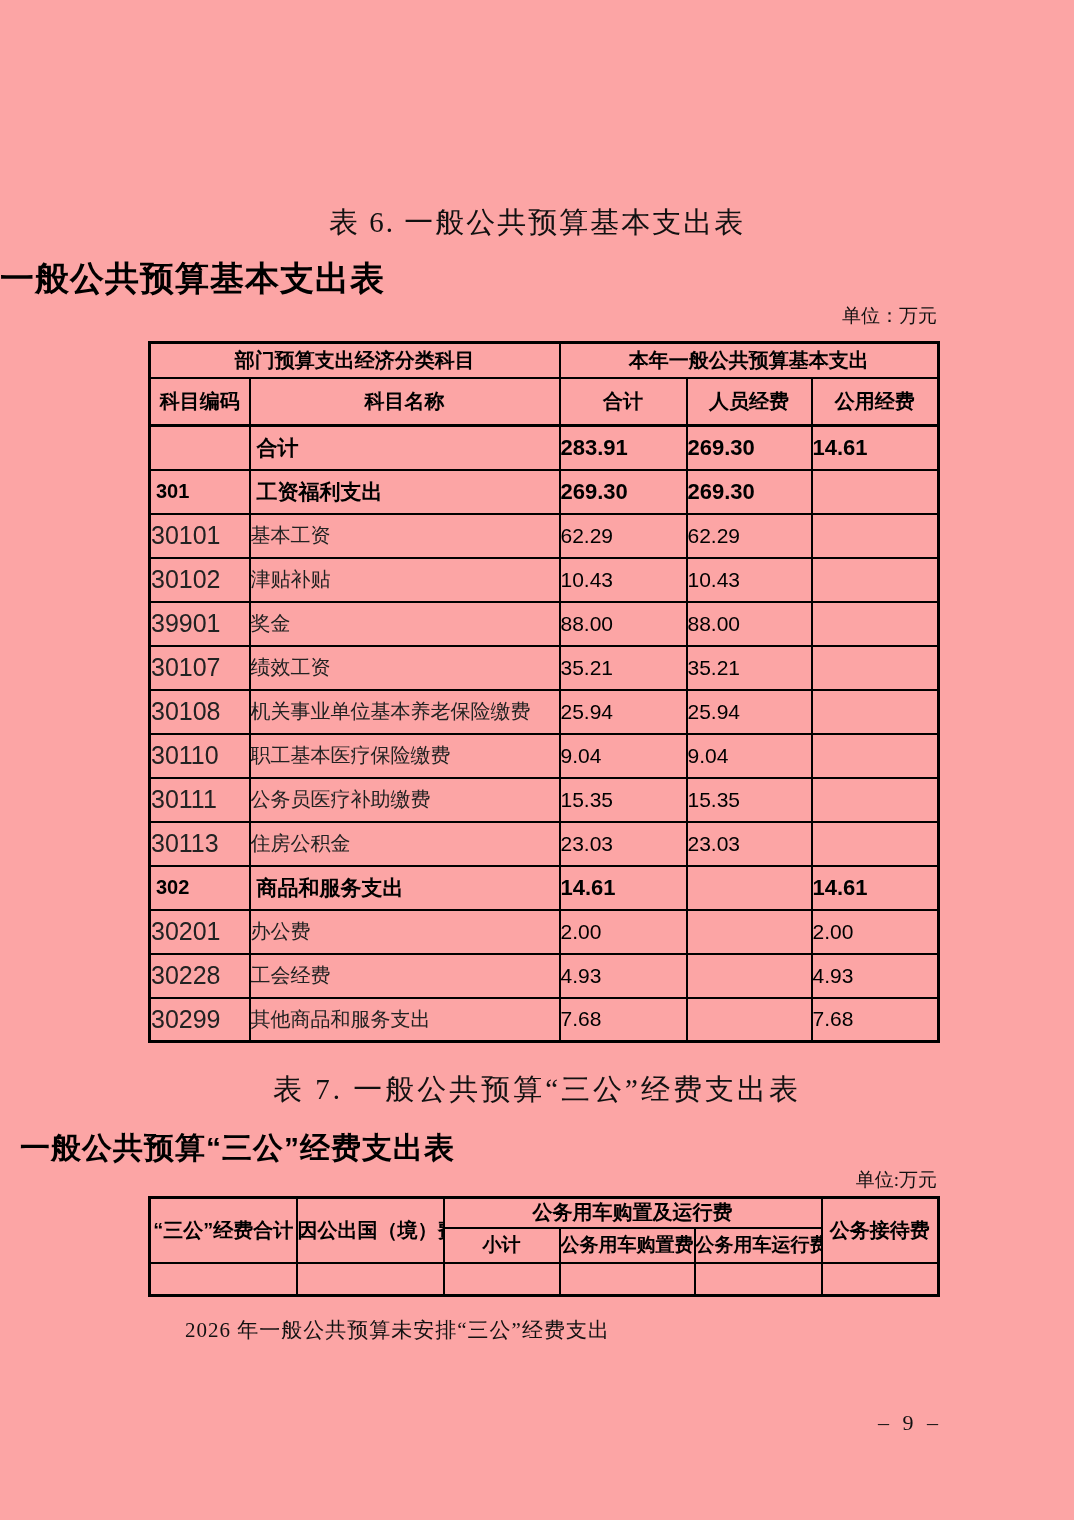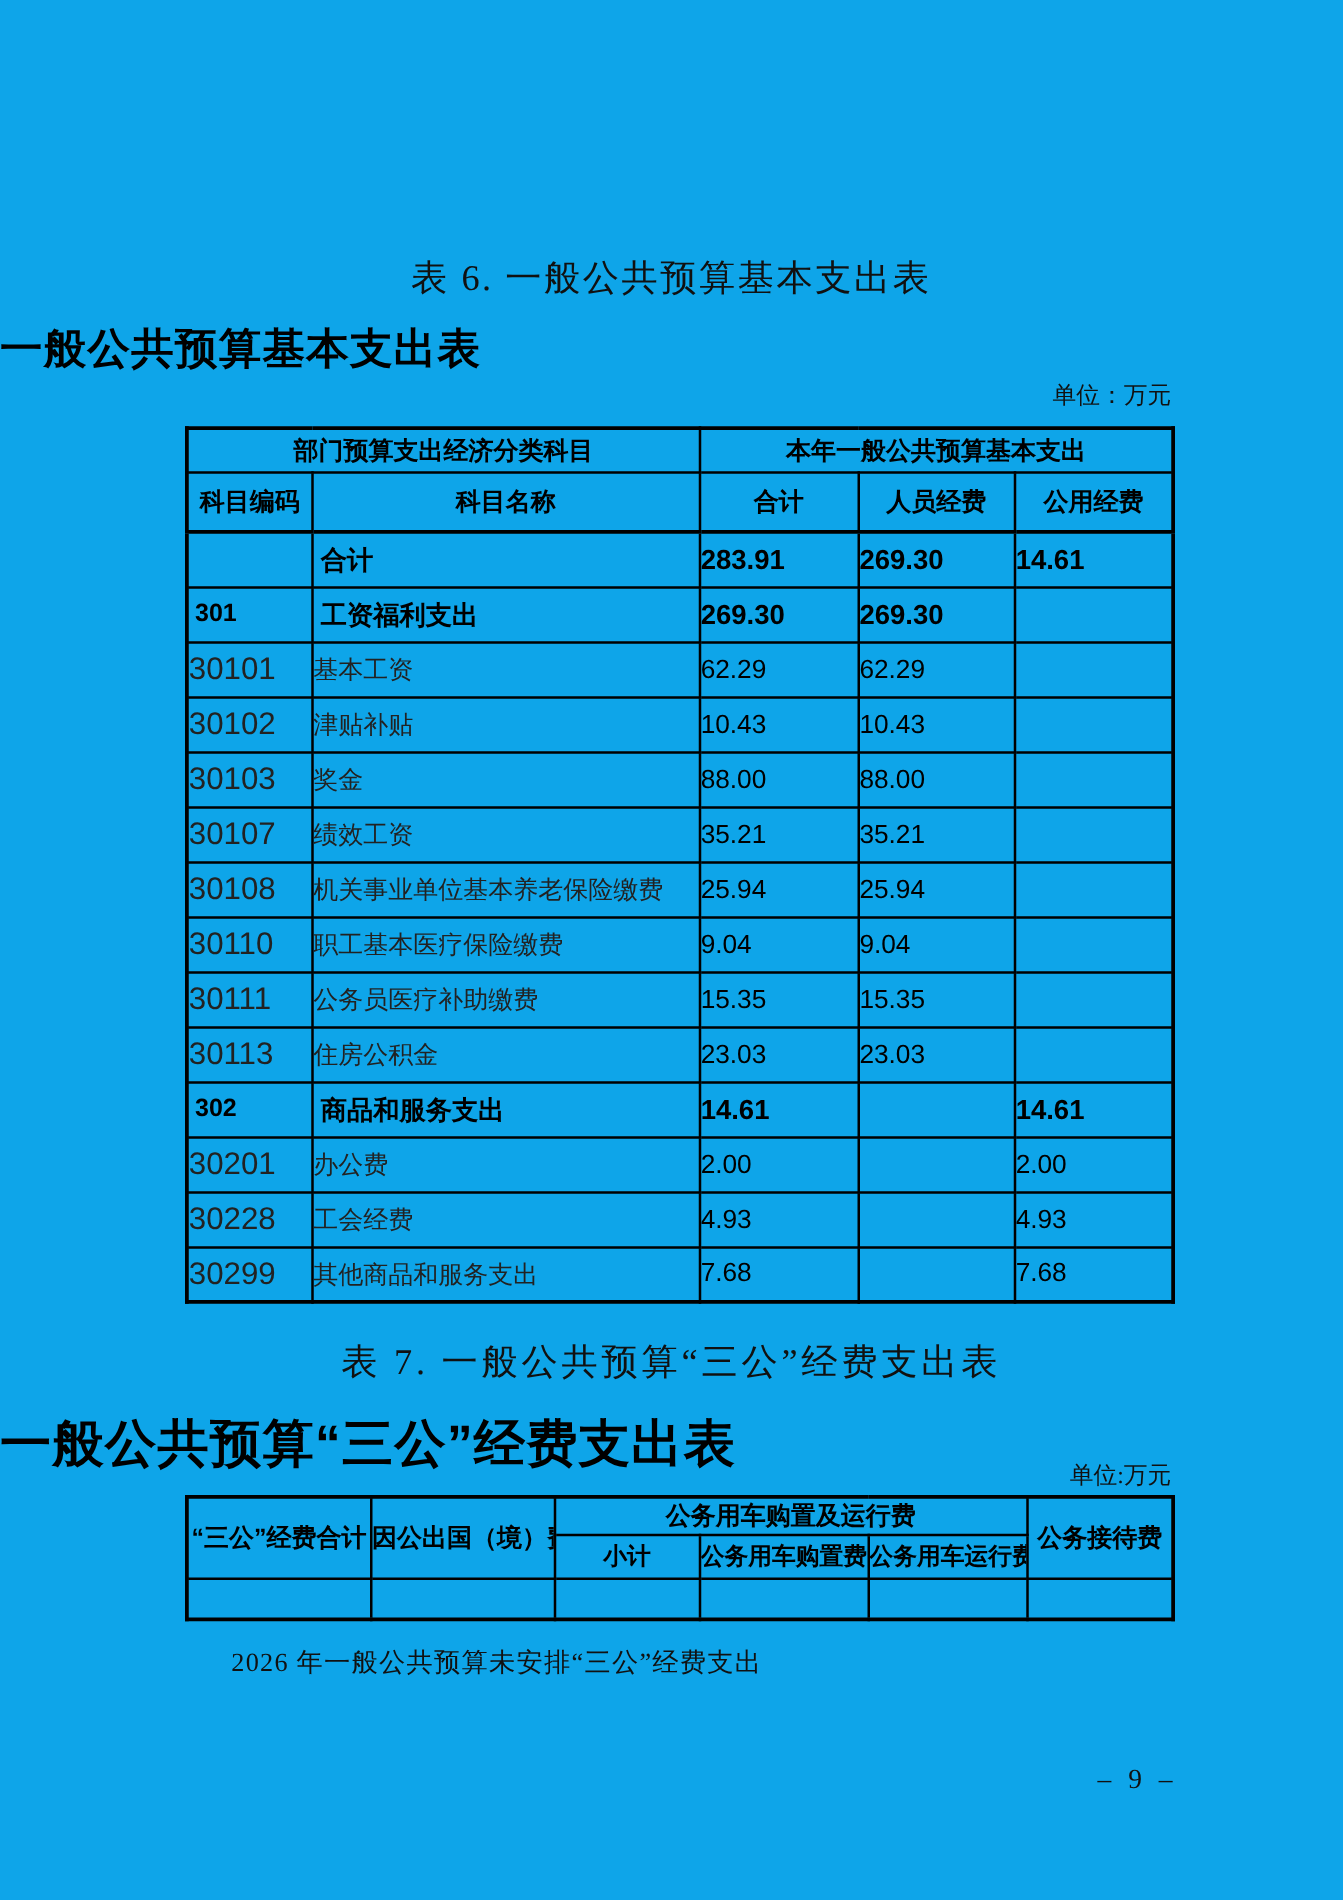--- a/index.html
+++ b/index.html
@@ -1,21 +1,21 @@
 <!DOCTYPE html>
 <html><head>
 <meta charset="utf-8">
 <style>
   * { box-sizing: border-box; }
   html,body { margin:0; padding:0; background:#ffffff; }
   .page {
     position: relative;
     width: 1074px;
     height: 1520px;
-    background: #0ea5e9;
+    background: #fca5a5;
     color: #000;
     font-family: "Liberation Serif", serif;
     overflow: hidden;
   }
   .caption {
     position: absolute; left: 0; width: 100%;
     text-align: center;
     font-family: "Liberation Serif", serif;
     font-size: 29px; letter-spacing: 2px;
     color: #111;
@@ -152,21 +152,21 @@
         <td class="num"></td>
       </tr>
       <tr class="sub">
         <td class="code">30102</td>
         <td class="name">津贴补贴</td>
         <td class="num">10.43</td>
         <td class="num">10.43</td>
         <td class="num"></td>
       </tr>
       <tr class="sub">
-        <td class="code">30103</td>
+        <td class="code">39901</td>
         <td class="name">奖金</td>
         <td class="num">88.00</td>
         <td class="num">88.00</td>
         <td class="num"></td>
       </tr>
       <tr class="sub">
         <td class="code">30107</td>
         <td class="name">绩效工资</td>
         <td class="num">35.21</td>
         <td class="num">35.21</td>
@@ -225,21 +225,21 @@
         <td class="code">30299</td>
         <td class="name">其他商品和服务支出</td>
         <td class="num">7.68</td>
         <td class="num"></td>
         <td class="num">7.68</td>
       </tr>
     </tbody>
   </table>
 
   <div class="caption" style="top:1070px; letter-spacing:3px;">表 7. 一般公共预算“三公”经费支出表</div>
-  <div class="big-title" style="top:1128px; font-size:41px;">一般公共预算“三公”经费支出表</div>
+  <div class="big-title" style="top:1128px; font-size:30px;padding-left:20px;">一般公共预算“三公”经费支出表</div>
   <div class="unit-label" style="top:1167px;">单位:万元</div>
 
   <table id="t7" class="budget" style="top:1196px;">
     <colgroup>
       <col style="width:147px">
         <col style="width:147px">
         <col style="width:116px">
         <col style="width:135px">
         <col style="width:127px">
         <col style="width:117px">

